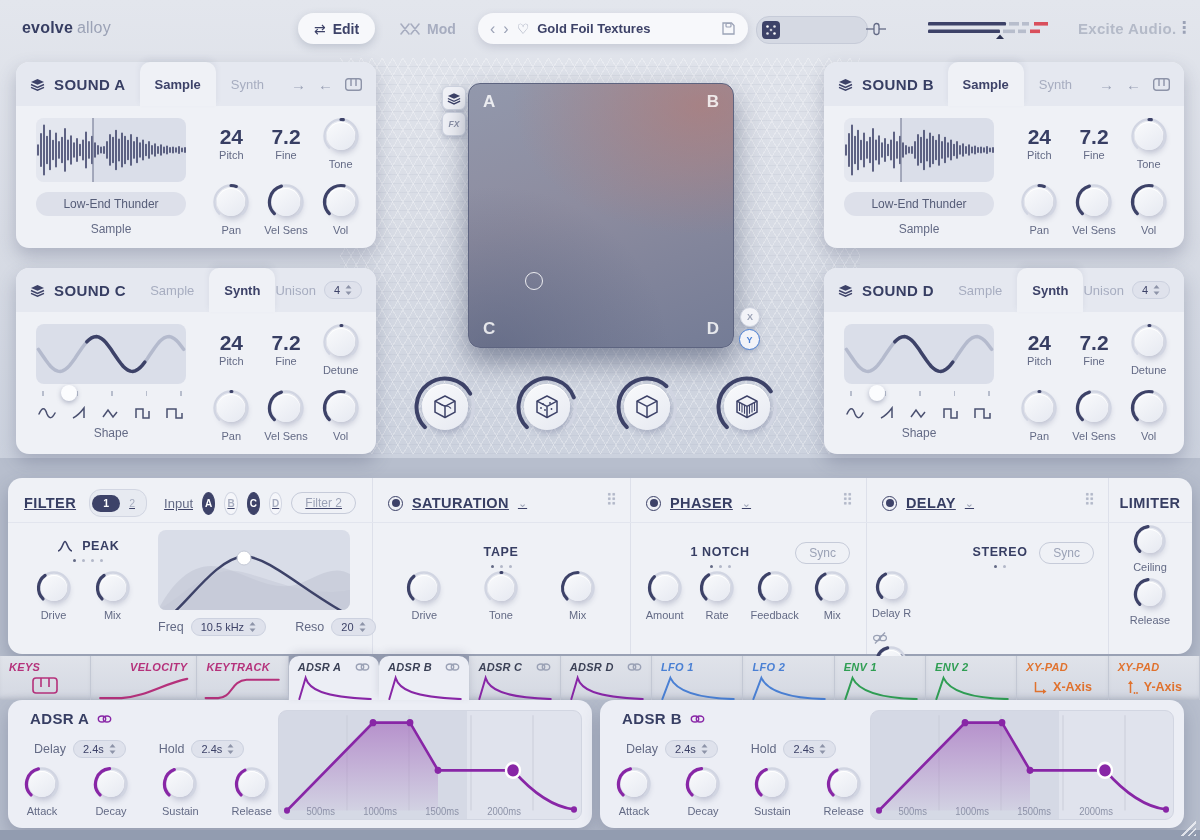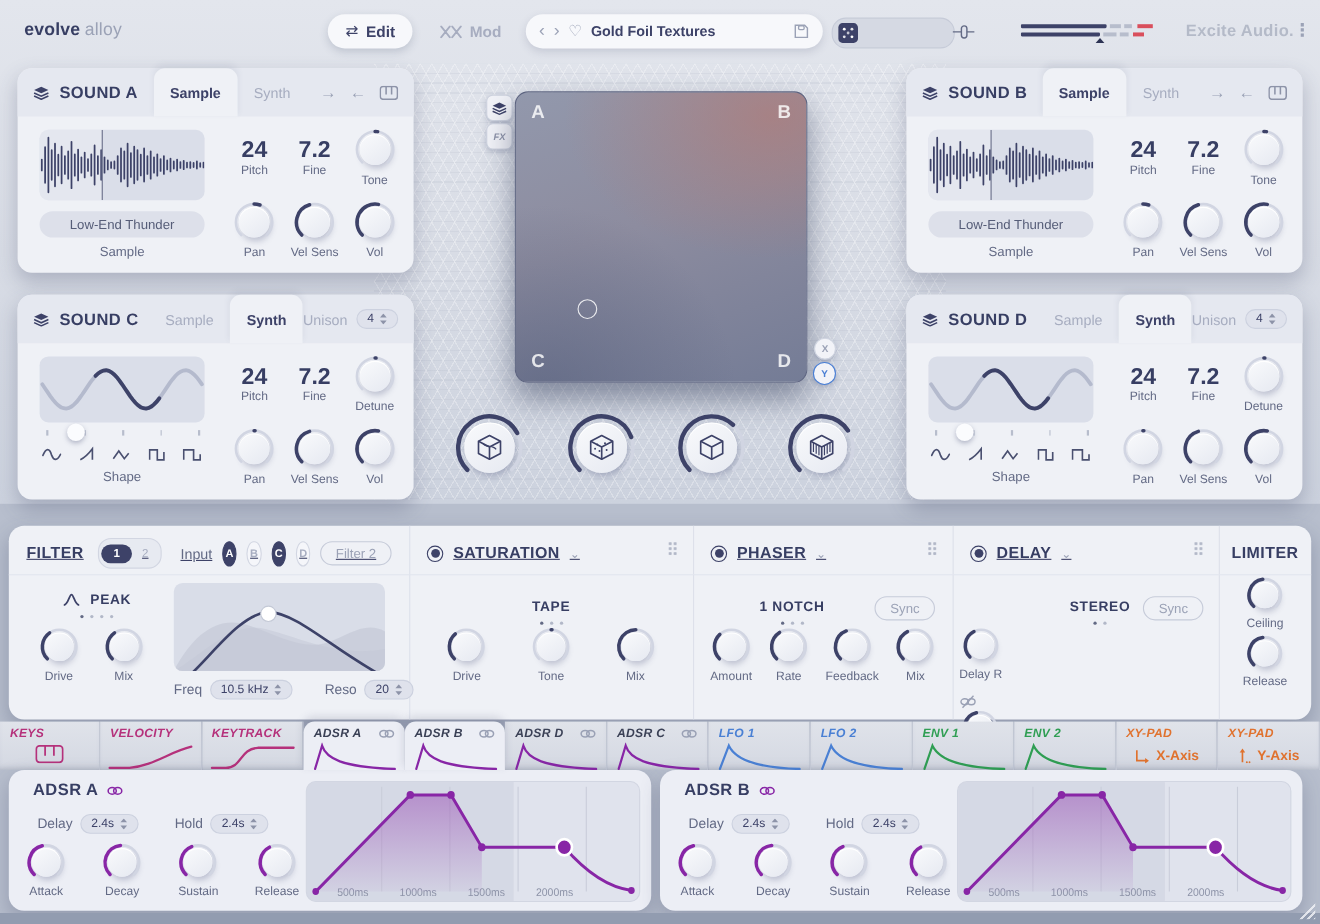--- a/index.html
+++ b/index.html
@@ -920,21 +920,21 @@
           <span class="tl" style="color:#b5317b;">KEYS</span>
         </div>
         <svg class="keyico" width="26" height="17" viewBox="0 0 26 17">
           <rect x="1" y="1" width="24" height="15" rx="3" fill="none" stroke="#b5317b" stroke-width="1.6"></rect>
           <line x1="9" y1="1" x2="9" y2="10" stroke="#b5317b" stroke-width="1.6"></line>
           <line x1="17" y1="1" x2="17" y2="10" stroke="#b5317b" stroke-width="1.6"></line>
         </svg>
       </div>
       <div class="tab">
         <div class="trow">
-          <span class="tl" style="color:#b5317b;">VELOCITY</span>
+          <span class="tl" style="color:#b5317b;margin-left:30px;">VELOCITY</span>
         </div>
         <svg class="curve" viewBox="0 0 90 26" preserveAspectRatio="none">
           <path d="M4,24 L24,24 C48,22 64,9 86,4" stroke="#b5317b" stroke-width="2.2" fill="none" stroke-linecap="round"></path>
         </svg>
       </div>
       <div class="tab">
         <div class="trow">
           <span class="tl" style="color:#b5317b;">KEYTRACK</span>
         </div>
         <svg class="curve" viewBox="0 0 90 26" preserveAspectRatio="none">
@@ -960,33 +960,33 @@
             <ellipse cx="5" cy="5" rx="3.7" ry="3" fill="none" stroke="#9aa1b5" stroke-width="1.4"></ellipse>
             <ellipse cx="10" cy="5" rx="3.7" ry="3" fill="none" stroke="#9aa1b5" stroke-width="1.4"></ellipse>
           </svg>
         </div>
         <svg class="curve" viewBox="0 0 90 26" preserveAspectRatio="none">
           <path d="M6,25 L13,3 C17,15 32,23 86,25" stroke="#8826a6" stroke-width="2.2" fill="none" stroke-linecap="round"></path>
         </svg>
       </div>
       <div class="tab">
         <div class="trow">
-          <span class="tl" style="color:#3b4156;">ADSR D</span>
+          <span class="tl" style="color:#3b4156;">ADSR C</span>
           <svg width="15" height="10" viewBox="0 0 15 10">
             <ellipse cx="5" cy="5" rx="3.7" ry="3" fill="none" stroke="#9aa1b5" stroke-width="1.4"></ellipse>
             <ellipse cx="10" cy="5" rx="3.7" ry="3" fill="none" stroke="#9aa1b5" stroke-width="1.4"></ellipse>
           </svg>
         </div>
         <svg class="curve" viewBox="0 0 90 26" preserveAspectRatio="none">
           <path d="M6,25 L13,3 C17,15 32,23 86,25" stroke="#8826a6" stroke-width="2.2" fill="none" stroke-linecap="round"></path>
         </svg>
       </div>
       <div class="tab">
         <div class="trow">
-          <span class="tl" style="color:#3b4156;">ADSR C</span>
+          <span class="tl" style="color:#3b4156;">ADSR D</span>
           <svg width="15" height="10" viewBox="0 0 15 10">
             <ellipse cx="5" cy="5" rx="3.7" ry="3" fill="none" stroke="#9aa1b5" stroke-width="1.4"></ellipse>
             <ellipse cx="10" cy="5" rx="3.7" ry="3" fill="none" stroke="#9aa1b5" stroke-width="1.4"></ellipse>
           </svg>
         </div>
         <svg class="curve" viewBox="0 0 90 26" preserveAspectRatio="none">
           <path d="M6,25 L13,3 C17,15 32,23 86,25" stroke="#8826a6" stroke-width="2.2" fill="none" stroke-linecap="round"></path>
         </svg>
       </div>
       <div class="tab">

